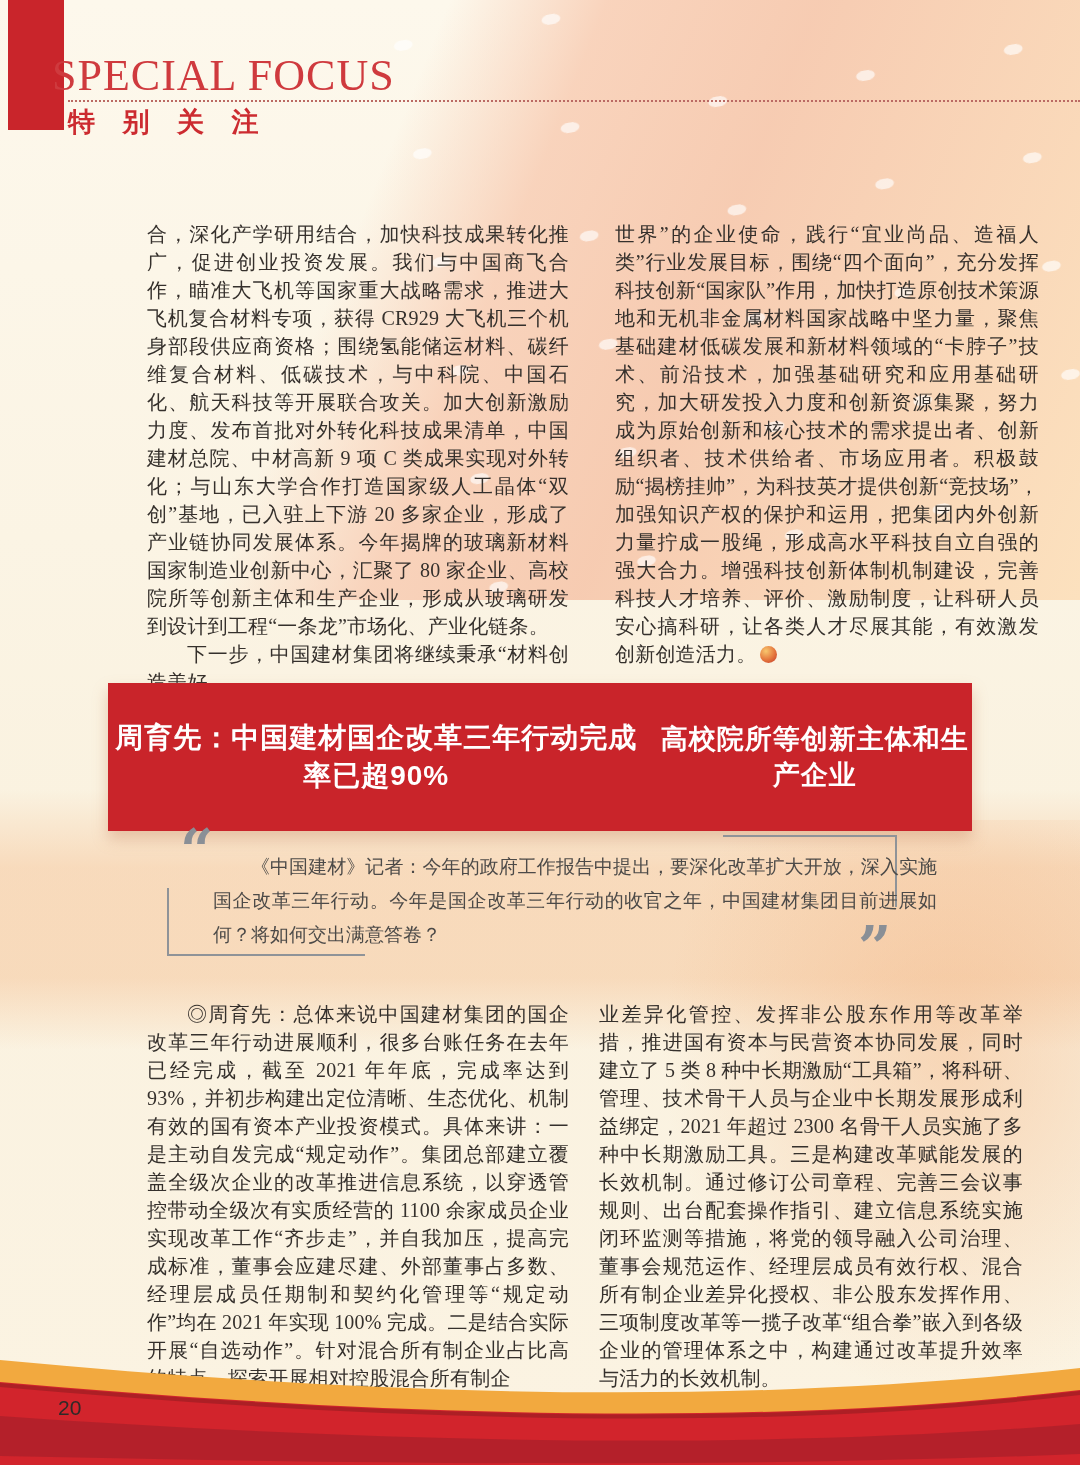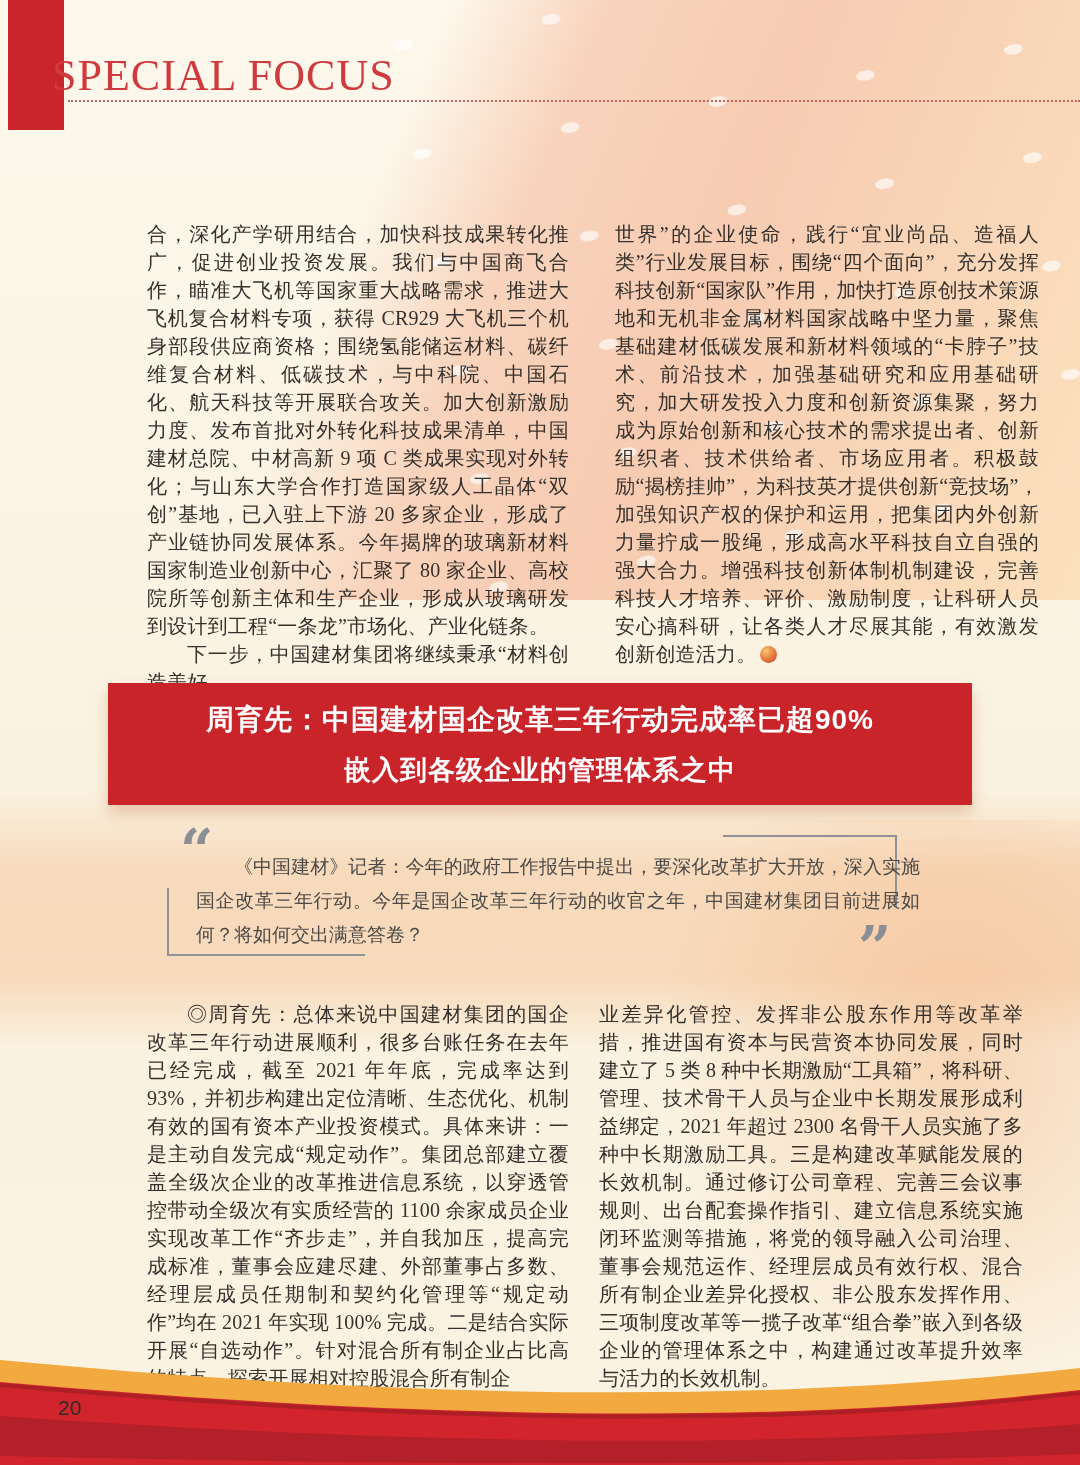--- a/index.html
+++ b/index.html
@@ -32,29 +32,29 @@
   .a1-left{left:100px;top:220px;width:422px;}
   .a1-right{left:568px;top:220px;width:424px;}
   .a2-left{left:100px;top:1000px;width:422px;}
   .a2-right{left:552px;top:1000px;width:424px;}
   .indent{text-indent:2em;}
   p{margin:0;}
   .end-icon{display:inline-block;width:17px;height:17px;border-radius:50%;
     vertical-align:-2px;margin-left:4px;
     background:radial-gradient(circle at 35% 30%,#f8c76e 0%,#e4753c 55%,#c1352a 100%);}
   
-  .banner{position:absolute;left:108px;top:683px;width:864px;height:122px;background:#c9242a;
-    display:flex;flex-direction:column;align-items:center;justify-content:center;gap:13px;
-    box-shadow:0 8px 14px rgba(196,122,82,.35);}
+  .banner{position:absolute;left:108px;top:683px;width:864px;height:148px;background:#c9242a;
+    display:flex;flex-direction:row;align-items:center;justify-content:center;gap:13px;
+    box-shadow:0 8px 14px rgba(196,122,82,.35);text-align:center;}
   .banner .l1{color:#ffffff;font-weight:bold;font-size:28px;letter-spacing:1px;
     font-family:"Liberation Sans",sans-serif;}
   .banner .l2{color:#ffffff;font-weight:bold;font-size:27px;letter-spacing:1px;
     font-family:"Liberation Sans",sans-serif;}
   
-  .quote-text{position:absolute;left:196px;top:850px;width:724px;font-size:19px;
+  .quote-text{position:absolute;left:213px;top:850px;width:724px;font-size:19px;
     line-height:34px;color:#4c4a48;text-align:justify;text-indent:2em;
     font-family:"Liberation Sans",sans-serif;}
   .qmark{position:absolute;font-family:"DejaVu Serif",serif;font-weight:bold;
     color:#8a8f96;font-size:58px;line-height:1;}
   .q-open{left:180px;top:822px;}
   .q-close{left:858px;top:918px;}
   .bracket-bl{position:absolute;left:167px;top:888px;width:196px;height:66px;
     border-left:2px solid #8f9398;border-bottom:2px solid #8f9398;}
   .bracket-tr{position:absolute;left:723px;top:835px;width:172px;height:70px;
     border-top:2px solid #8f9398;border-right:2px solid #8f9398;}
@@ -69,32 +69,33 @@
 <div class="page">
 
   <div class="bg-peach-top"></div>
   <div class="bg-bokeh"></div>
   <div class="bg-mid-haze"></div>
   <div class="bg-right-haze"></div>
 
   <div class="corner-rect"></div>
   <div class="title-en">SPECIAL FOCUS</div>
   <div class="dotted-rule"></div>
+  <div class="title-zh">特 别 关 注</div>
 
   <div class="col a1-left">
     <p>合，深化产学研用结合，加快科技成果转化推广，促进创业投资发展。我们与中国商飞合作，瞄准大飞机等国家重大战略需求，推进大飞机复合材料专项，获得 CR929 大飞机三个机身部段供应商资格；围绕氢能储运材料、碳纤维复合材料、低碳技术，与中科院、中国石化、航天科技等开展联合攻关。加大创新激励力度、发布首批对外转化科技成果清单，中国建材总院、中材高新 9 项 C 类成果实现对外转化；与山东大学合作打造国家级人工晶体“双创”基地，已入驻上下游 20 多家企业，形成了产业链协同发展体系。今年揭牌的玻璃新材料国家制造业创新中心，汇聚了 80 家企业、高校院所等创新主体和生产企业，形成从玻璃研发到设计到工程“一条龙”市场化、产业化链条。</p>
     <p class="indent">下一步，中国建材集团将继续秉承“材料创造美好</p>
   </div>
   <div class="col a1-right">
     <p><span>世界”的企业使命，践行“宜业尚品、造福人类”行业发展目标，围绕“四个面向”，充分发挥科技创新“国家队”作用，加快打造原创技术策源地和无机非金属材料国家战略中坚力量，聚焦基础建材低碳发展和新材料领域的“卡脖子”技术、前沿技术，加强基础研究和应用基础研究，加大研发投入力度和创新资源集聚，努力成为原始创新和核心技术的需求提出者、创新组织者、技术供给者、市场应用者。积极鼓励“揭榜挂帅”，为科技英才提供创新“竞技场”，加强知识产权的保护和运用，把集团内外创新力量拧成一股绳，形成高水平科技自立自强的强大合力。增强科技创新体制机制建设，完善科技人才培养、评价、激励制度，让科研人员安心搞科研，让各类人才尽展其能，有效激发创新创造活力。</span><span class="end-icon"></span></p>
   </div>
 
   <div class="banner">
     <div class="l1">周育先：中国建材国企改革三年行动完成率已超90%</div>
-    <div class="l2">嵌入到各级企业的管理体系之中</div>
+    <div class="l2">高校院所等创新主体和生产企业</div>
   </div>
 
   <div class="qmark q-open">“</div>
   <div class="bracket-tr"></div>
   <div class="bracket-bl"></div>
   <div class="quote-text">《中国建材》记者：今年的政府工作报告中提出，要深化改革扩大开放，深入实施国企改革三年行动。今年是国企改革三年行动的收官之年，中国建材集团目前进展如何？将如何交出满意答卷？</div>
   <div class="qmark q-close">”</div>
 
   <div class="col a2-left">
     <p class="indent">◎周育先：总体来说中国建材集团的国企改革三年行动进展顺利，很多台账任务在去年已经完成，截至 2021 年年底，完成率达到 93%，并初步构建出定位清晰、生态优化、机制有效的国有资本产业投资模式。具体来讲：一是主动自发完成“规定动作”。集团总部建立覆盖全级次企业的改革推进信息系统，以穿透管控带动全级次有实质经营的 1100 余家成员企业实现改革工作“齐步走”，并自我加压，提高完成标准，董事会应建尽建、外部董事占多数、经理层成员任期制和契约化管理等“规定动作”均在 2021 年实现 100% 完成。二是结合实际开展“自选动作”。针对混合所有制企业占比高的特点，探索开展相对控股混合所有制企</p>

